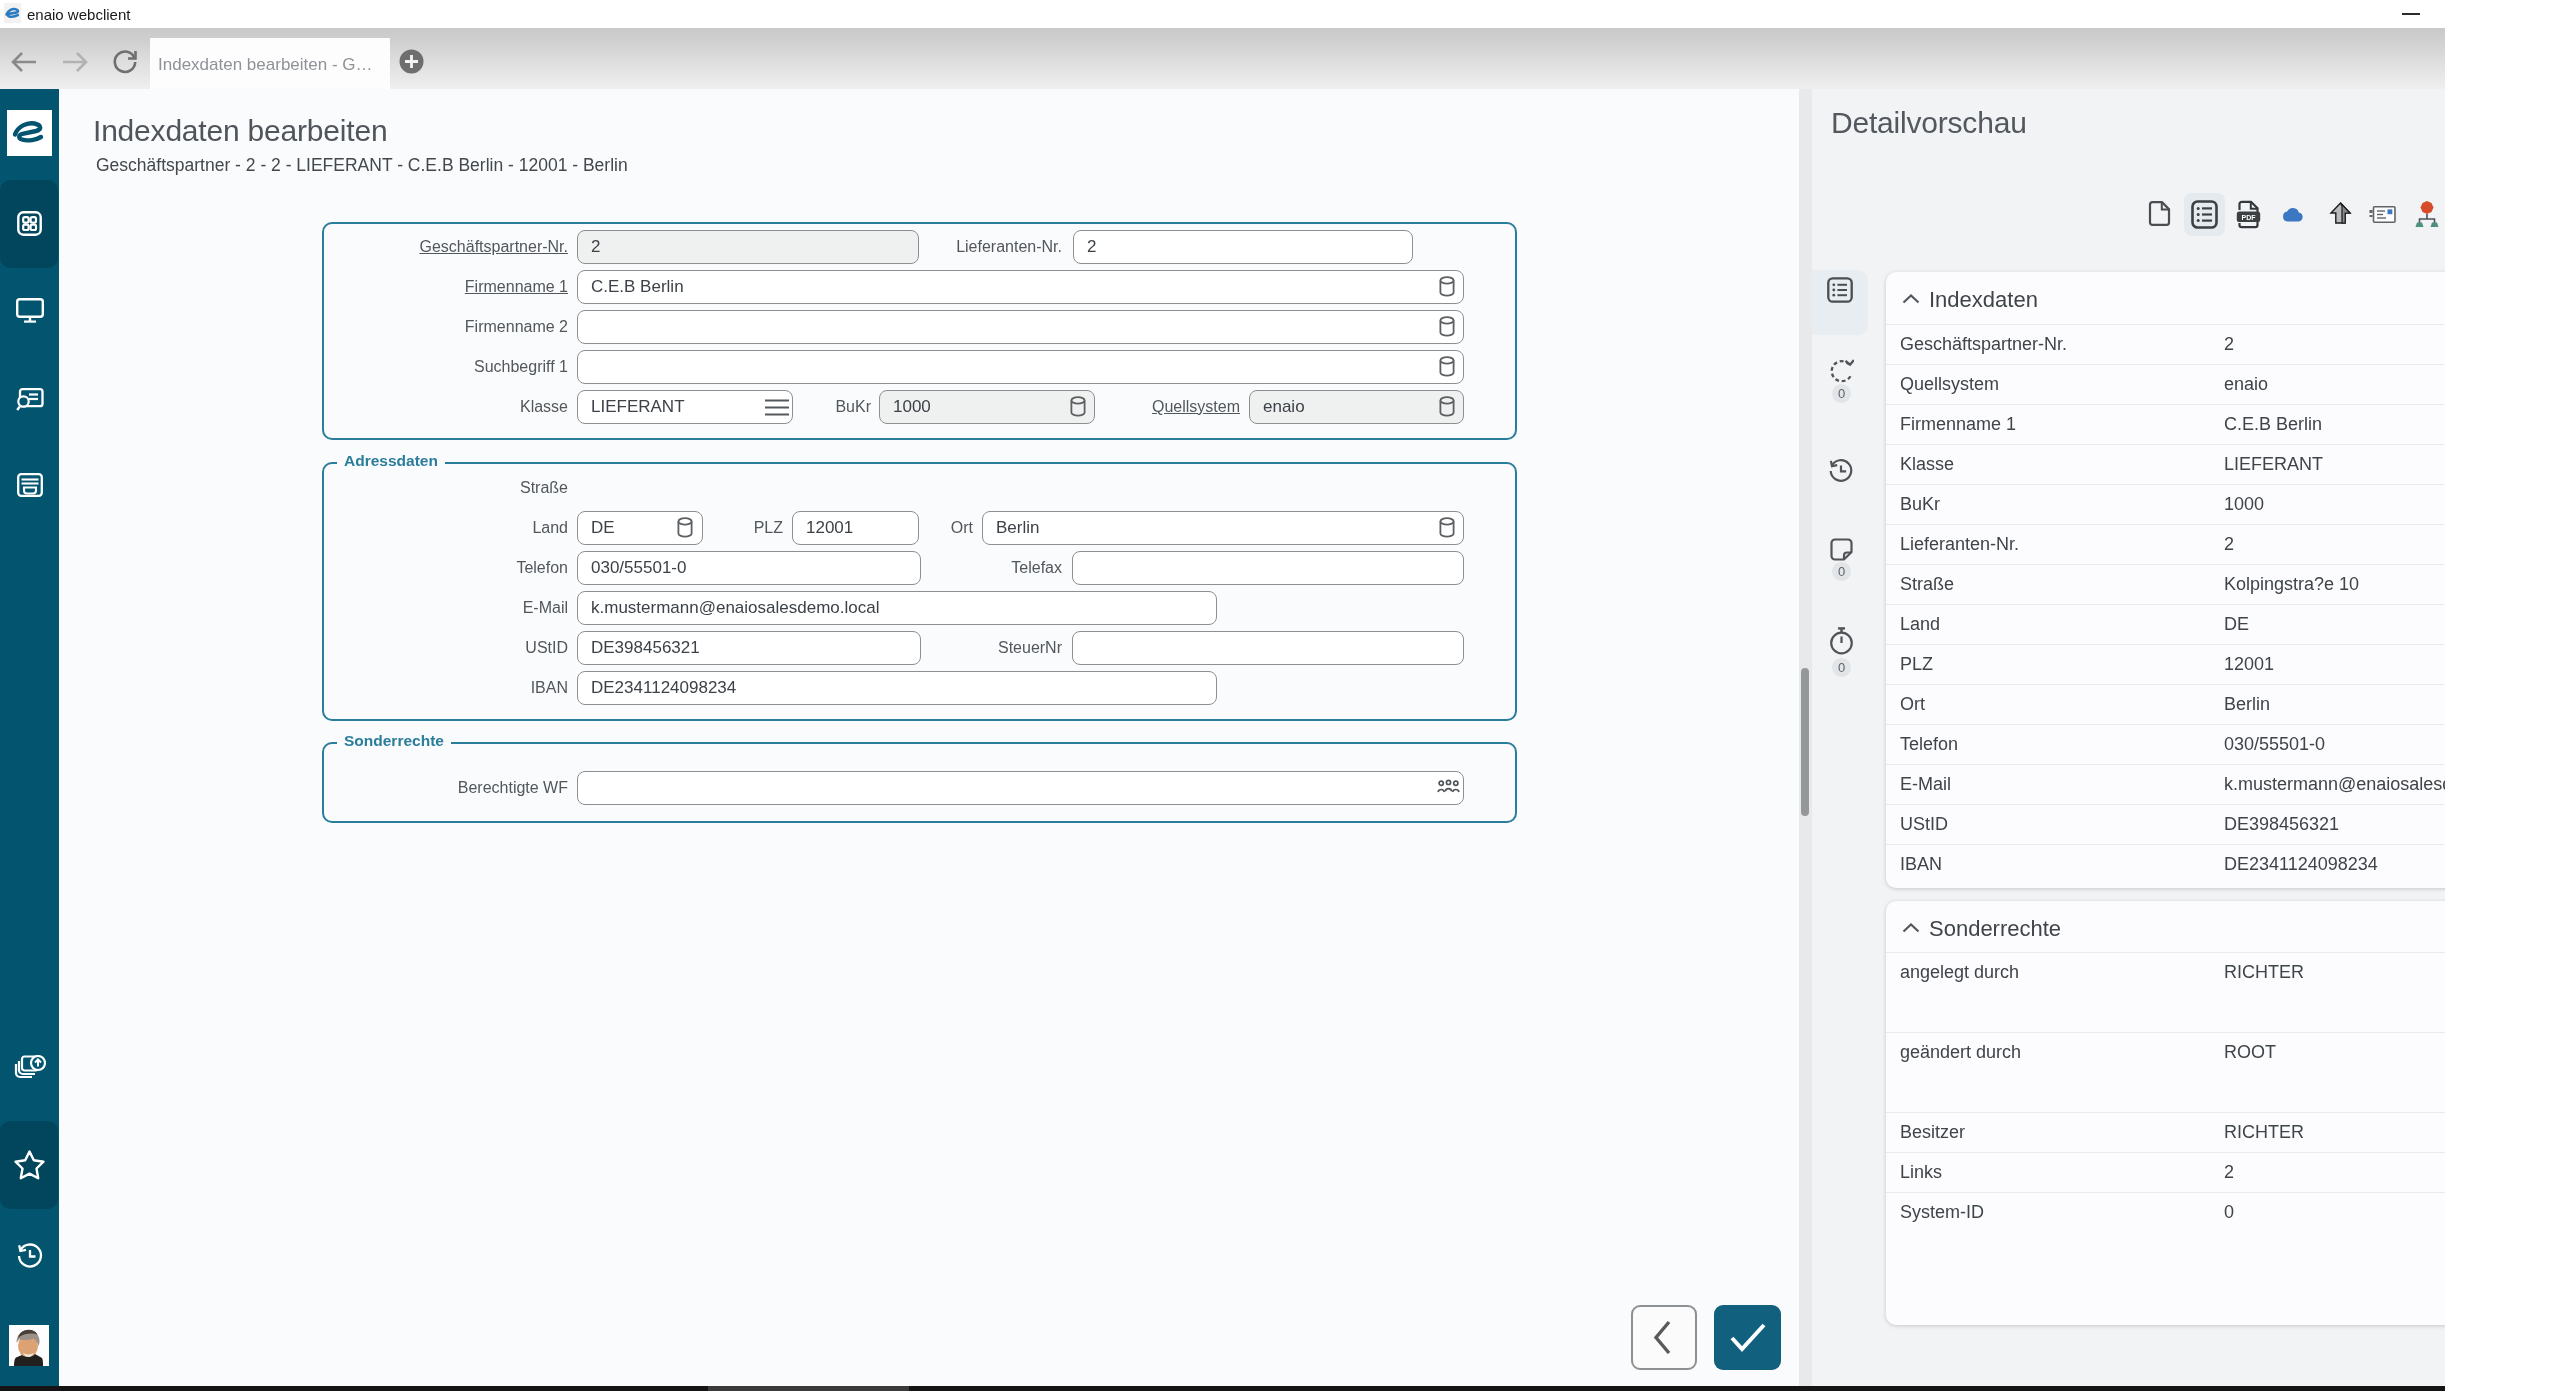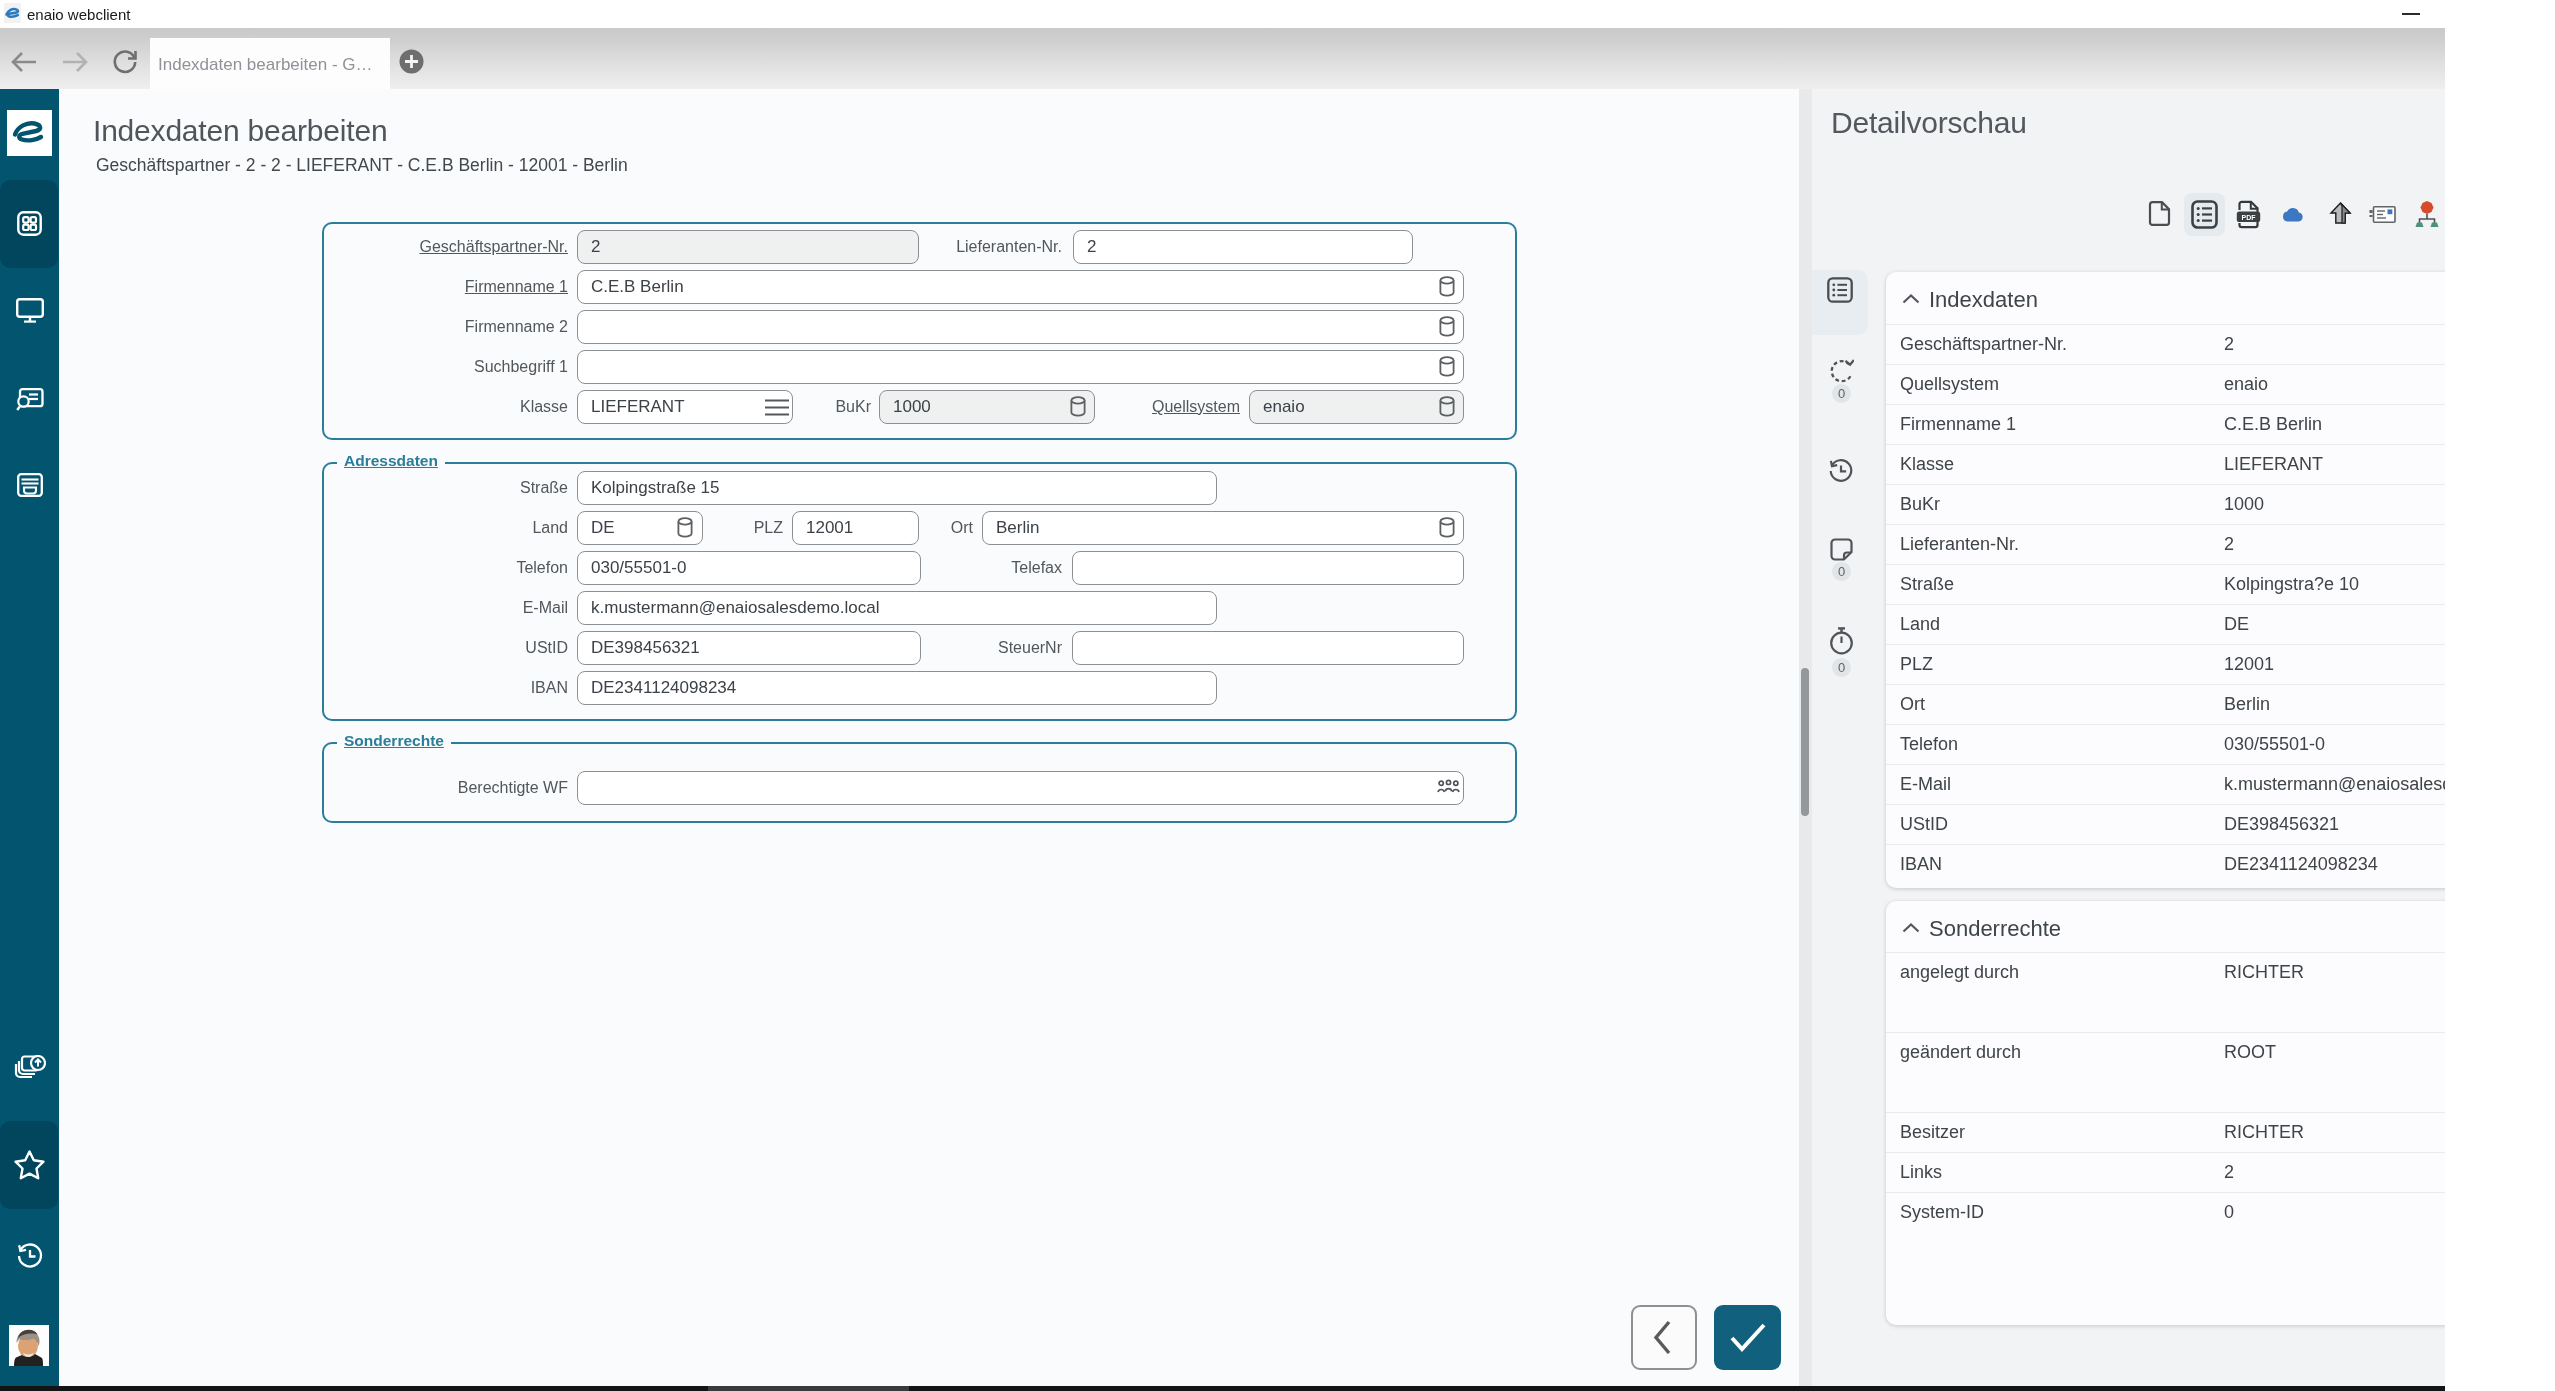--- a/index.html
+++ b/index.html
@@ -18,21 +18,21 @@
   
   #sidebar { left:0; top:89px; width:59px; height:1297px; background:#03556f; }
   .selbox { left:0; width:58px; height:88px; background:#02465d; border-radius:10px; }
   #logobox { left:7px; top:21px; width:45px; height:46px; background:#fff; }
 
   
   #main { left:59px; top:89px; width:1740px; height:1297px; background:#fafbfc; }
   #h1 { font-size:30px; color:#50555b; letter-spacing:-0.2px; }
   #h2 { font-size:17.5px; color:#43484d; }
   .fs { position:absolute; border:2px solid #2a7d9b; border-radius:10px; }
-  .legend { position:absolute; font-size:15.5px; font-weight:bold; color:#2a7d9b; background:#fafbfc; padding:0 7px;text-decoration:underline; }
+  .legend { position:absolute; font-size:15.5px; font-weight:bold; color:#2a7d9b; background:#fafbfc; padding:0 7px; }
   .lbl { position:absolute; font-size:16px; color:#51575c; text-align:right; white-space:nowrap; }
   .lblu { text-decoration:underline; }
   .inp { position:absolute; height:34px; border:1px solid #8d9093; border-radius:8px; background:#fff;
          font-size:17px; color:#3c4247; padding-left:13px; line-height:32px; white-space:nowrap; overflow:hidden; }
   .ro { background:#eff0f0; }
   .ico { position:absolute; }
 
   
   #panel { left:1812px; top:89px; width:743px; height:1297px; background:#f1f3f4; }
   #ptitle { font-size:30px; color:#53585e; letter-spacing:-0.2px; }
@@ -183,21 +183,20 @@
   <div class="lbl" style="left:330px;top:398px;width:238px">Klasse</div>
   <div class="inp" style="left:577px;top:390px;width:216px">LIEFERANT</div>
   <div class="lbl" style="left:760px;top:398px;width:111px">BuKr</div>
   <div class="inp ro" style="left:879px;top:390px;width:216px">1000</div>
   <div class="lbl lblu" style="left:1100px;top:398px;width:140px">Quellsystem</div>
   <div class="inp ro" style="left:1249px;top:390px;width:215px">enaio</div>
 
   <div class="fs" style="left:322px;top:462px;width:1195px;height:259px"></div>
   <div class="legend" style="left:337px;top:452px">Adressdaten</div>
   <div class="lbl" style="left:330px;top:479px;width:238px">Straße</div>
-  <div class="inp" style="left:577px;top:471px;width:640px">Kolpingstraße 15</div>
 
   <div class="lbl" style="left:330px;top:519px;width:238px">Land</div>
   <div class="inp" style="left:577px;top:511px;width:126px">DE</div>
   <div class="lbl" style="left:683px;top:519px;width:100px">PLZ</div>
   <div class="inp" style="left:792px;top:511px;width:127px">12001</div>
   <div class="lbl" style="left:873px;top:519px;width:100px">Ort</div>
   <div class="inp" style="left:982px;top:511px;width:482px">Berlin</div>
 
   <div class="lbl" style="left:330px;top:559px;width:238px">Telefon</div>
   <div class="inp" style="left:577px;top:551px;width:344px">030/55501-0</div>

